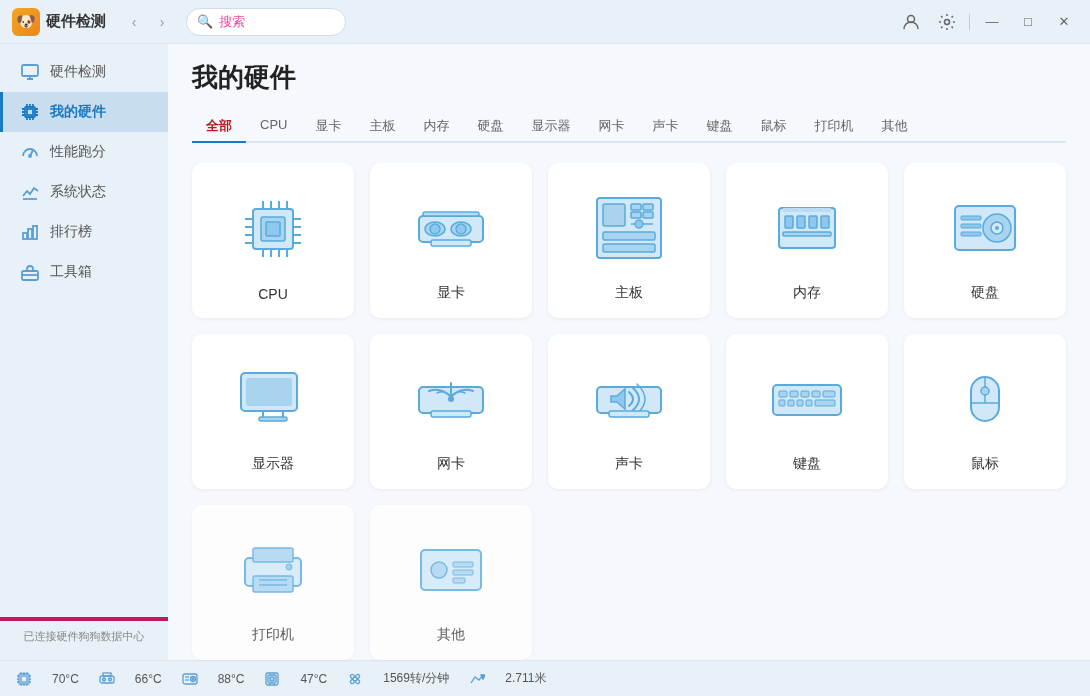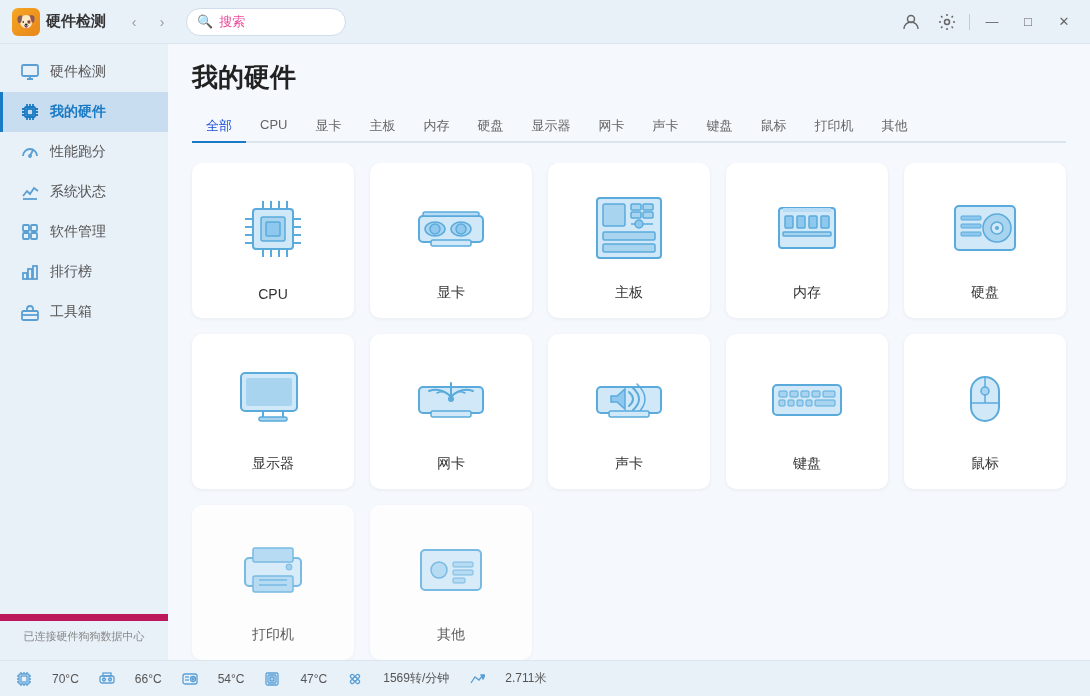--- a/index.html
+++ b/index.html
@@ -109,21 +109,21 @@
       display: flex; align-items: center; justify-content: center;
       color: #5a9fd4;
       font-size: 15px;
     }
     .sidebar-bottom {
       margin-top: auto;
       padding: 8px 12px;
       font-size: 11px;
       color: #888;
       text-align: center;
-      border-top: 7px solid #be185d;
+      border-top: 4px solid #be185d;
     }
 
     
     .content {
       flex: 1;
       background: #f5f8fc;
       display: flex;
       flex-direction: column;
       overflow: hidden;
     }
@@ -145,23 +145,23 @@
     .tab {
       padding: 6px 14px;
       font-size: 13px;
       color: #666;
       cursor: pointer;
       border-bottom: 2px solid transparent;
       margin-bottom: -2px;
       white-space: nowrap;
     }
     .tab.active {
-      color: #1d4ed8;
+      color: #b91c1c;
       border-bottom: 2px solid #1a7ac4;
-      font-weight: normal;
+      font-weight: bold;
     }
 
     
     .hardware-grid {
       padding: 0 24px;
       display: grid;
       grid-template-columns: repeat(5, 1fr);
       gap: 16px;
       overflow-y: auto;
       flex: 1;
@@ -286,31 +286,20 @@
       <span>性能跑分</span>
     </div>
     <div class="sidebar-item">
       <span class="sidebar-icon">
         <svg width="18" height="18" viewBox="0 0 18 18" fill="none" stroke="#5a9fd4" stroke-width="1.8">
           <path d="M2 13 L6 8 L9 11 L13 5 L17 8"></path>
           <path d="M2 16h14"></path>
         </svg>
       </span>
       <span>系统状态</span>
-    </div>
-    <div class="sidebar-item">
-      <span class="sidebar-icon">
-        <svg width="18" height="18" viewBox="0 0 18 18" fill="none" stroke="#5a9fd4" stroke-width="1.8">
-          <rect x="2" y="2" width="6" height="6" rx="1"></rect>
-          <rect x="10" y="2" width="6" height="6" rx="1"></rect>
-          <rect x="2" y="10" width="6" height="6" rx="1"></rect>
-          <rect x="10" y="10" width="6" height="6" rx="1"></rect>
-        </svg>
-      </span>
-      <span>软件管理</span>
     </div>
     <div class="sidebar-item">
       <span class="sidebar-icon">
         <svg width="18" height="18" viewBox="0 0 18 18" fill="none" stroke="#5a9fd4" stroke-width="1.8">
           <rect x="2" y="10" width="4" height="6"></rect>
           <rect x="7" y="6" width="4" height="10"></rect>
           <rect x="12" y="3" width="4" height="13"></rect>
         </svg>
       </span>
       <span>排行榜</span>
@@ -582,21 +571,21 @@
   <div class="status-item">
     <span class="status-icon">
       <svg width="16" height="16" viewBox="0 0 16 16" fill="none" stroke="#5a9fd4" stroke-width="1.3">
         <rect x="1" y="3" width="14" height="10" rx="2"></rect>
         <circle cx="11" cy="8" r="2.5"></circle>
         <circle cx="11" cy="8" r="1"></circle>
         <line x1="3" y1="6" x2="7" y2="6"></line>
         <line x1="3" y1="9" x2="7" y2="9"></line>
       </svg>
     </span>
-    <span>54°C</span>
+    <span>88°C</span>
   </div>
   <div class="status-item">
     <span class="status-icon">
       <svg width="16" height="16" viewBox="0 0 16 16" fill="none" stroke="#5a9fd4" stroke-width="1.3">
         <rect x="2" y="2" width="12" height="12" rx="1.5"></rect>
         <rect x="4" y="4" width="8" height="8" rx="1"></rect>
         <rect x="6" y="6" width="4" height="4" fill="#a8d4f0"></rect>
       </svg>
     </span>
     <span>47°C</span>

